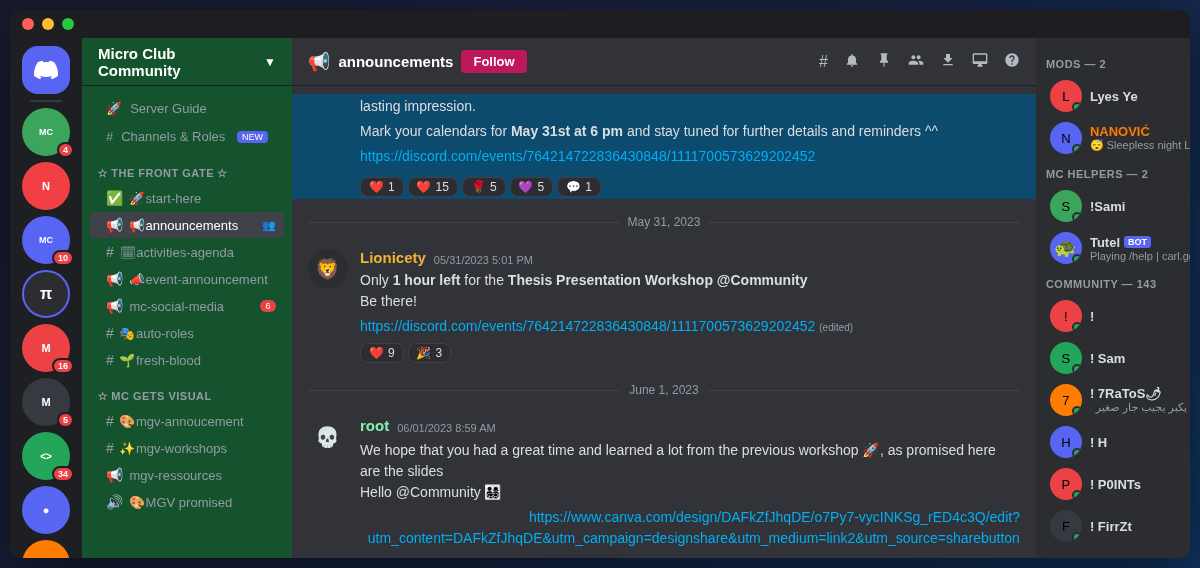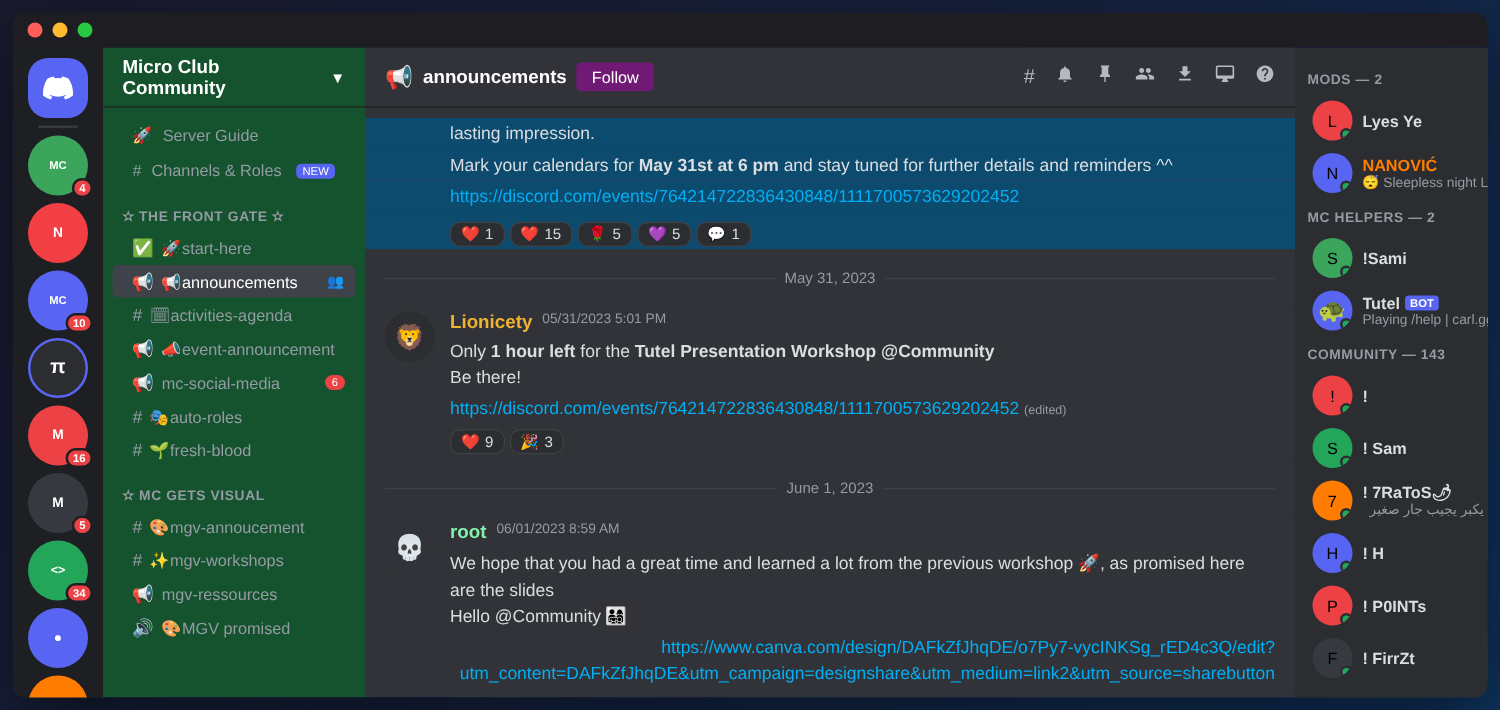--- a/index.html
+++ b/index.html
@@ -185,28 +185,28 @@
       gap: 12px;
       flex-shrink: 0;
     }
     .chat-header-left {
       display: flex;
       align-items: center;
       gap: 8px;
       flex: 1;
     }
     .follow-btn {
-      background: #701a75;
+      background: #be185d;
       color: #fff;
       border: none;
       border-radius: 4px;
       padding: 4px 12px;
       font-size: 13px;
       cursor: pointer;
-      font-weight: 400;
+      font-weight: 700;
     }
     .header-icons {
       display: flex;
       align-items: center;
       gap: 16px;
       color: #b5bac1;
     }
     .header-icon {
       cursor: pointer;
       font-size: 16px;
@@ -262,21 +262,21 @@
       flex-shrink: 0;
       display: flex;
       align-items: center;
       justify-content: center;
       font-size: 16px;
       overflow: hidden;
     }
     .msg-content { flex: 1; }
     .msg-header {
       display: flex;
-      align-items: flex-start;
+      align-items: flex-end;
       gap: 8px;
       margin-bottom: 4px;
     }
     .msg-author {
       font-weight: 600;
       font-size: 15px;
     }
     .msg-time {
       color: #949ba4;
       font-size: 11px;
@@ -606,21 +606,21 @@
         </div>
 
         <div class="message-group">
           <div class="avatar" style="background:#2b2d31; font-size:20px;">🦁</div>
           <div class="msg-content">
             <div class="msg-header">
               <span class="msg-author" style="color:#f0b232;">Lionicety</span>
               <span class="msg-time">05/31/2023 5:01 PM</span>
             </div>
             <div class="msg-text">
-              Only <strong>1 hour left</strong> for the <strong>Tutel Presentation Workshop @Community</strong><br>
+              Only <strong>1 hour left</strong> for the <strong>Thesis Presentation Workshop @Community</strong><br>
               Be there!
             </div>
             <div class="msg-text" style="margin-top:4px;">
               <a href="#">https://discord.com/events/764214722836430848/1111700573629202452</a>
               <span class="edited-tag">(edited)</span>
             </div>
             <div class="reactions">
               <div class="reaction">
                   <span>❤️</span>
                   <span>9</span>

